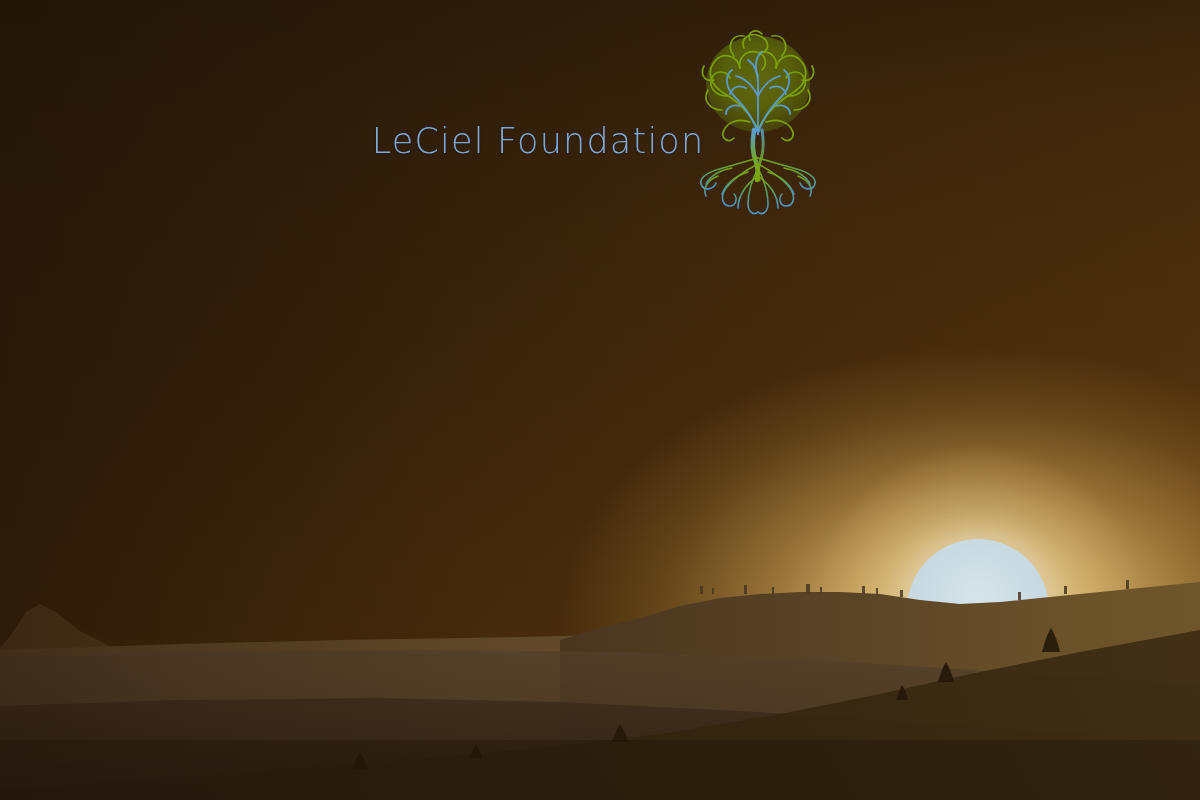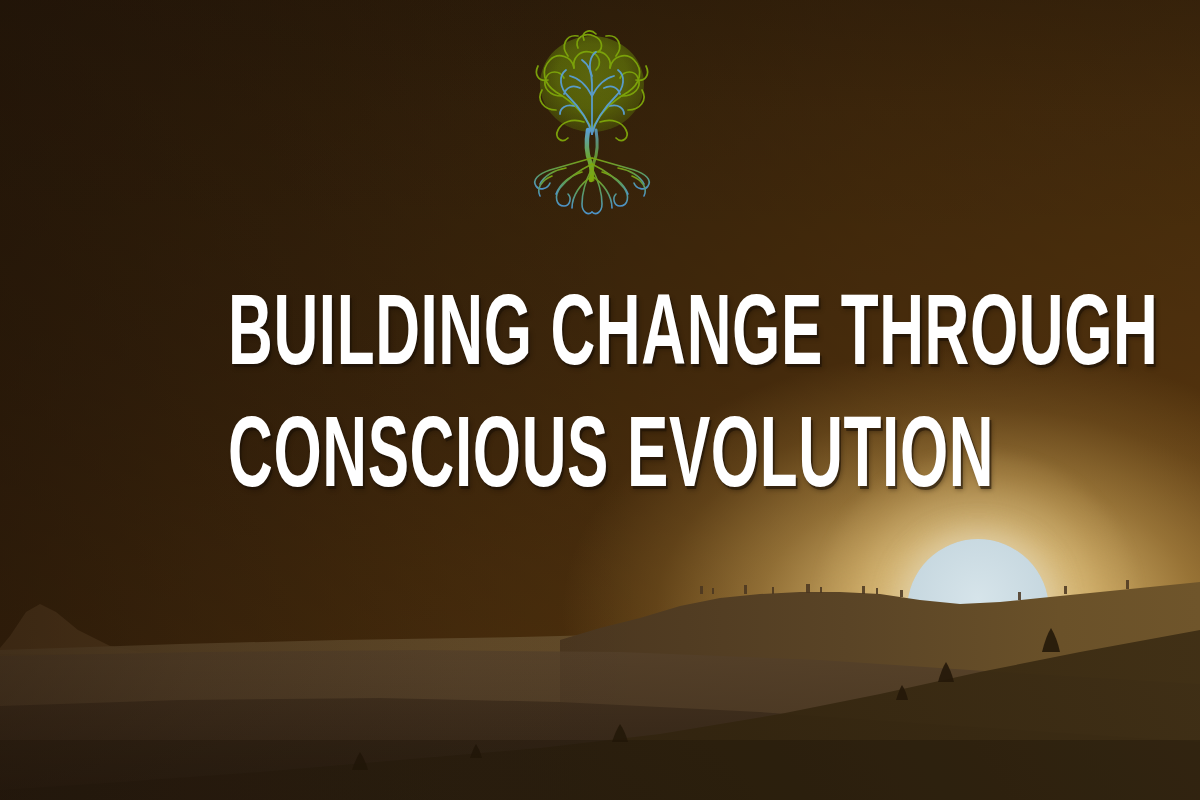--- a/index.html
+++ b/index.html
@@ -197,20 +197,21 @@
       </g>
 
       <rect x="0" y="740" width="1200" height="60" fill="#1d1408" opacity="0.35"></rect>
     </svg>
   </div>
 
   <div class="sky-vignette"></div>
 
   <div class="logo">
     <div class="logo-inner">
+      <div class="logo-wordmark">LeCiel Foundation</div>
 
       <div class="logo-tree">
         <svg viewBox="0 0 140 190" xmlns="http://www.w3.org/2000/svg">
           <defs>
             <linearGradient id="trunkG" x1="0" y1="0" x2="0" y2="1">
               <stop offset="0" stop-color="#5a9fd4"></stop>
               <stop offset="0.5" stop-color="#6aa63f"></stop>
               <stop offset="1" stop-color="#7ea60a"></stop>
             </linearGradient>
             <linearGradient id="rootG" x1="0" y1="0" x2="0" y2="1">
@@ -278,18 +279,14 @@
             <path d="M44 142 C32 144 22 150 18 158"></path>
             <path d="M96 142 C108 144 118 150 122 158"></path>
             <path d="M30 150 C20 154 14 162 18 170"></path>
             <path d="M110 150 C120 154 126 162 122 170"></path>
           </g>
         </svg>
       </div>
     </div>
   </div>
 
-  <div class="headline">
-    <div class="headline-line">BUILDING CHANGE THROUGH</div>
-    <div class="headline-line">CONSCIOUS EVOLUTION</div>
-  </div>
 
 </div>
 
 </body></html>

